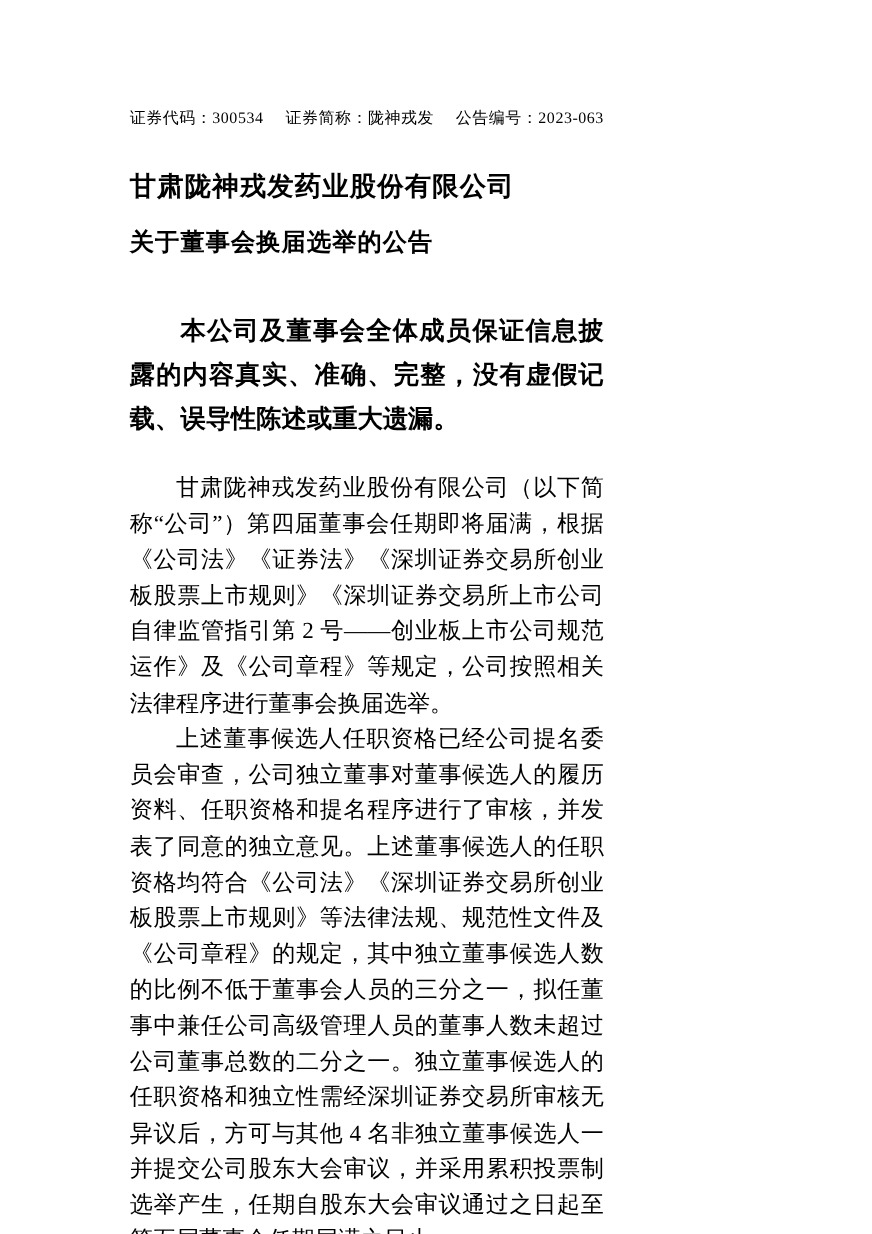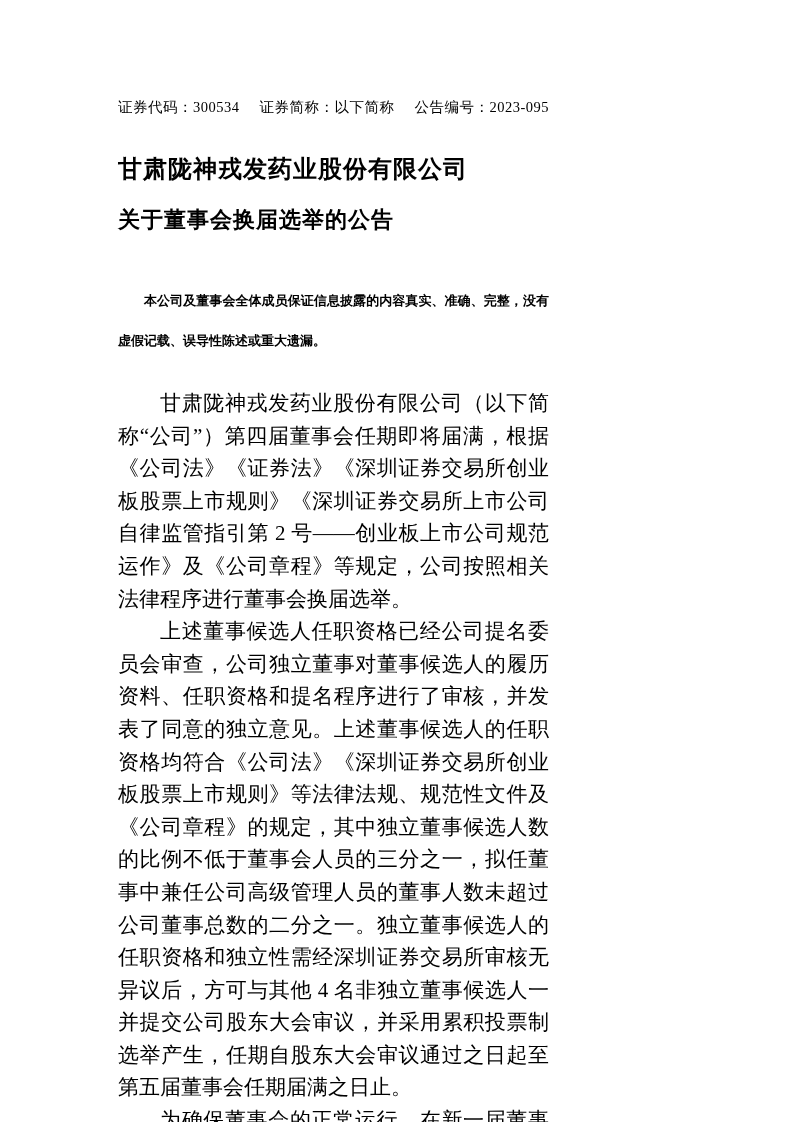--- a/index.html
+++ b/index.html
@@ -35,21 +35,21 @@
   .doc-subtitle {
     margin-top: 20px;
     text-align: left;
     font-weight: bold;
     font-size: 22px;
     letter-spacing: 1px;
   }
   .statement {
     margin-top: 46px;
     font-weight: bold;
-    font-size: 13px;
+    font-size: 23px;
     line-height: 40px;
     text-indent: 2em;
     text-align: justify;
   }
   .body-text {
     margin-top: 26px;
   }
   .body-text p {
     margin: 0;
     font-size: 21px;
@@ -58,22 +58,22 @@
     text-align: justify;
   }
 </style>
 </head>
 <body>
 
 <div class="page">
 
   <div class="doc-header">
     <span>证券代码：300534</span>
-    <span>证券简称：以下简称</span>
-    <span>公告编号：2023-095</span>
+    <span>证券简称：陇神戎发</span>
+    <span>公告编号：2023-063</span>
   </div>
 
   <div class="doc-title">甘肃陇神戎发药业股份有限公司</div>
   <div class="doc-subtitle">关于董事会换届选举的公告</div>
 
   <div class="statement">本公司及董事会全体成员保证信息披露的内容真实、准确、完整，没有虚假记载、误导性陈述或重大遗漏。</div>
 
   <div class="body-text">
     <p>甘肃陇神戎发药业股份有限公司（以下简称“公司”）第四届董事会任期即将届满，根据《公司法》《证券法》《深圳证券交易所创业板股票上市规则》《深圳证券交易所上市公司自律监管指引第 2 号——创业板上市公司规范运作》及《公司章程》等规定，公司按照相关法律程序进行董事会换届选举。</p>
     <p>上述董事候选人任职资格已经公司提名委员会审查，公司独立董事对董事候选人的履历资料、任职资格和提名程序进行了审核，并发表了同意的独立意见。上述董事候选人的任职资格均符合《公司法》《深圳证券交易所创业板股票上市规则》等法律法规、规范性文件及《公司章程》的规定，其中独立董事候选人数的比例不低于董事会人员的三分之一，拟任董事中兼任公司高级管理人员的董事人数未超过公司董事总数的二分之一。独立董事候选人的任职资格和独立性需经深圳证券交易所审核无异议后，方可与其他 4 名非独立董事候选人一并提交公司股东大会审议，并采用累积投票制选举产生，任期自股东大会审议通过之日起至第五届董事会任期届满之日止。</p>

